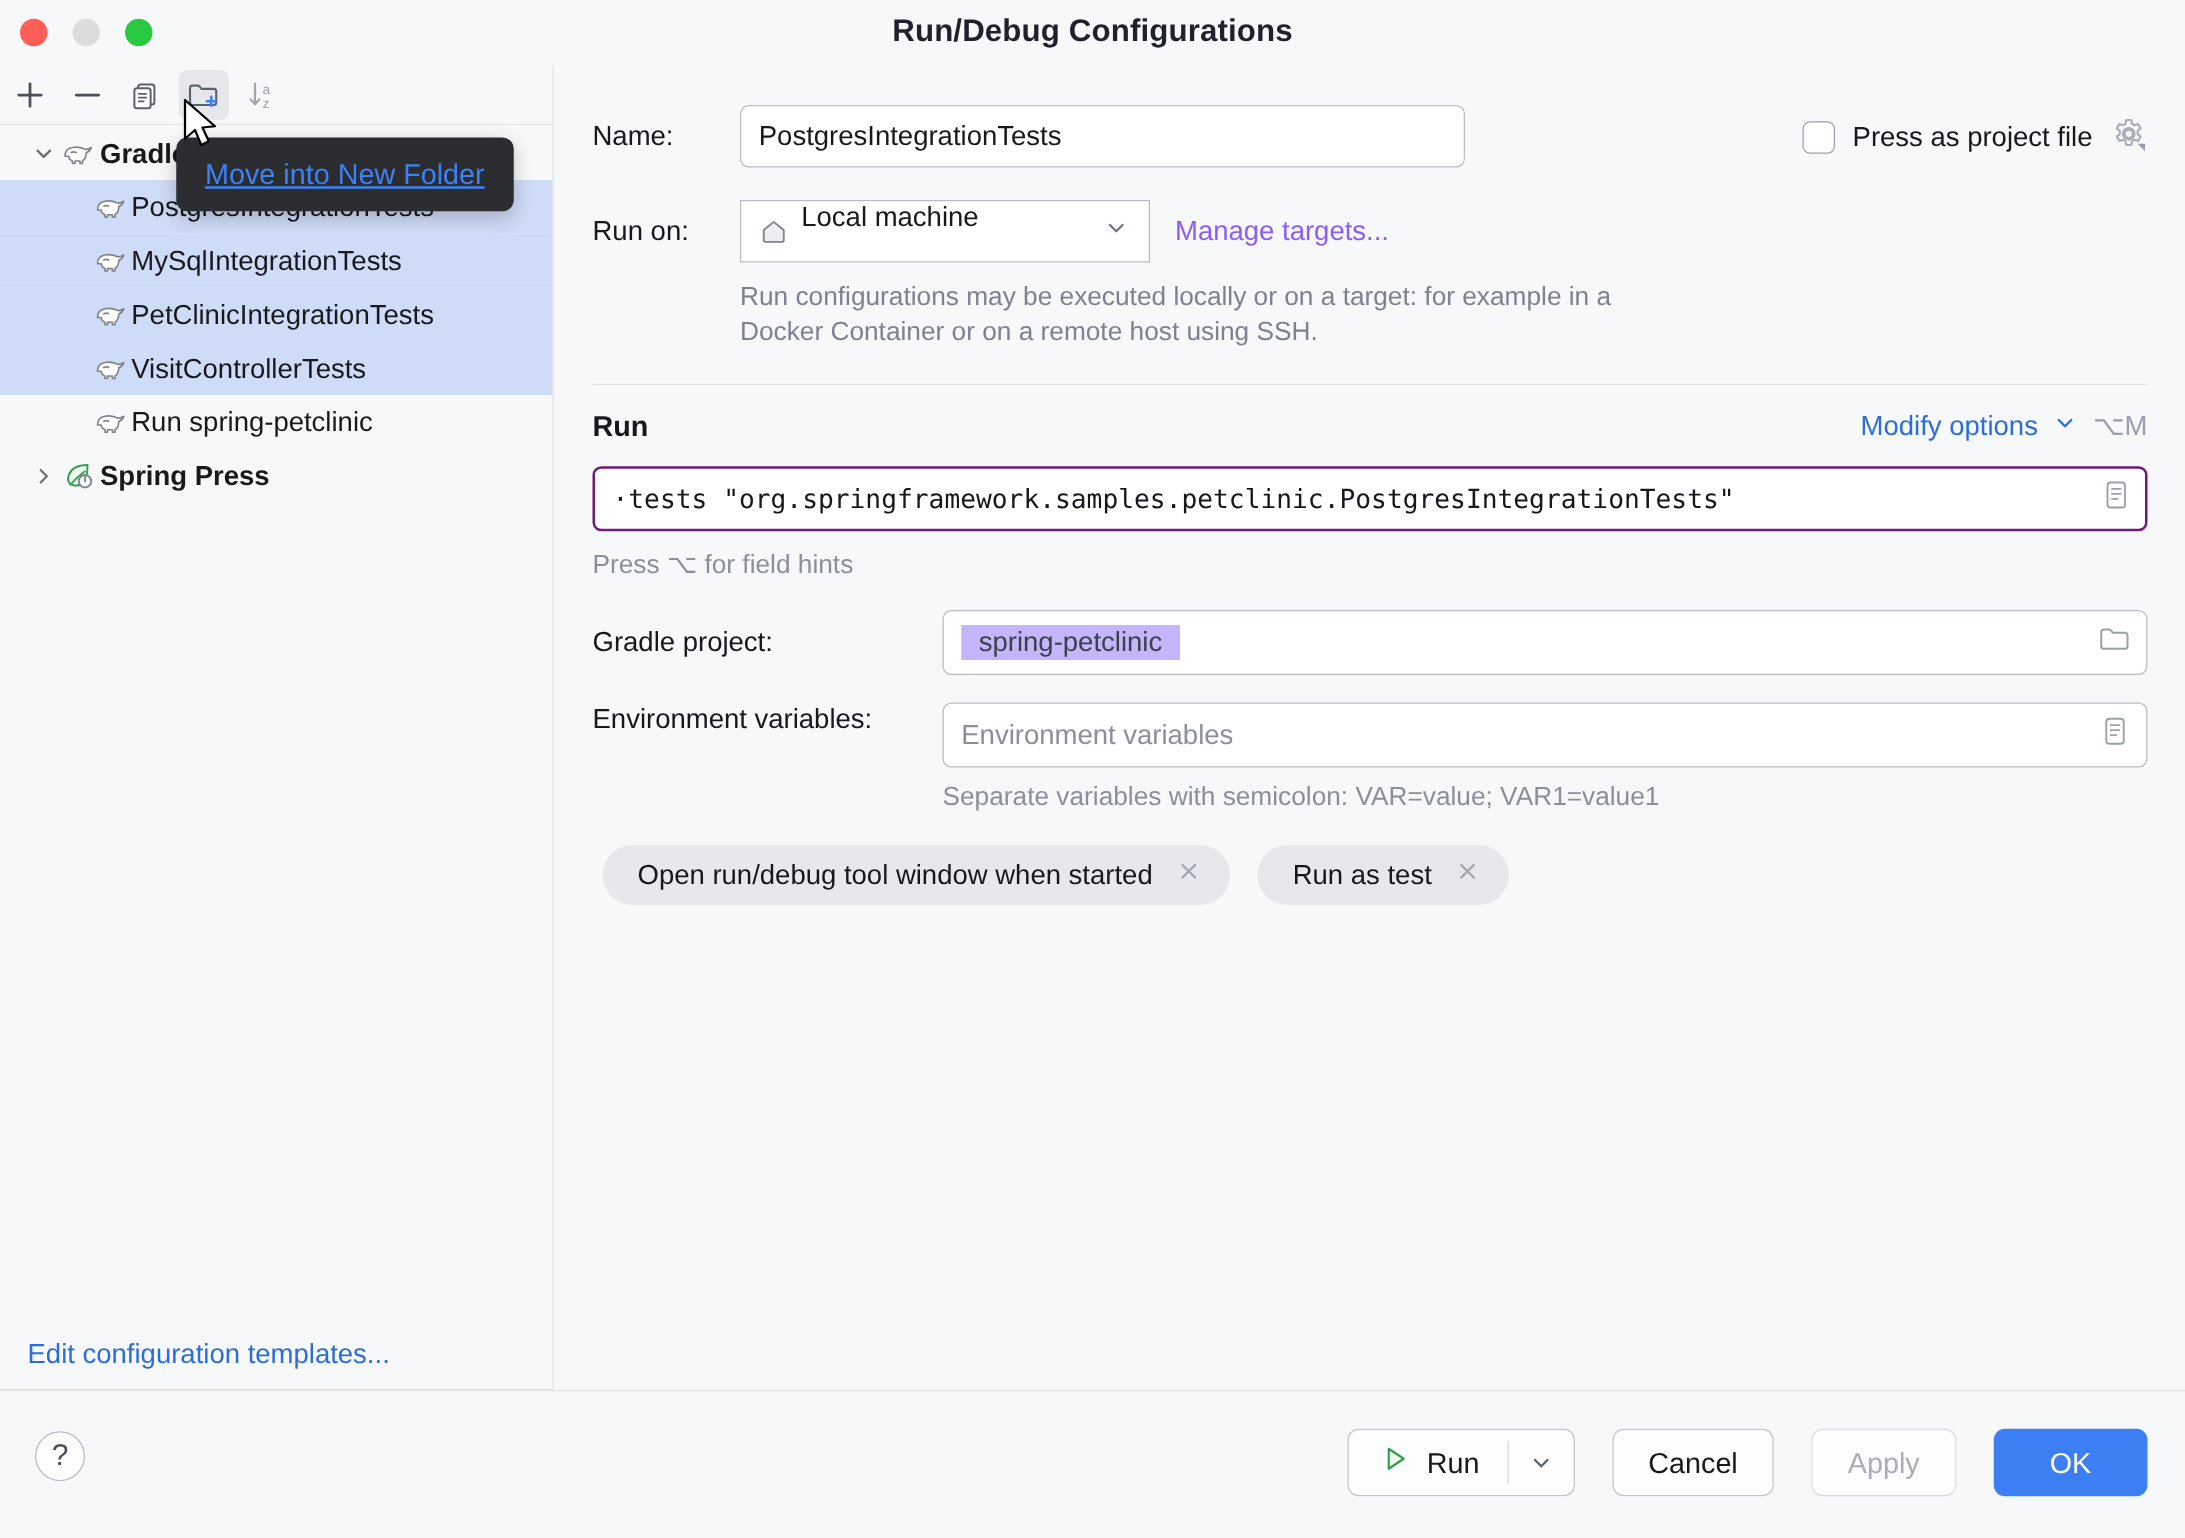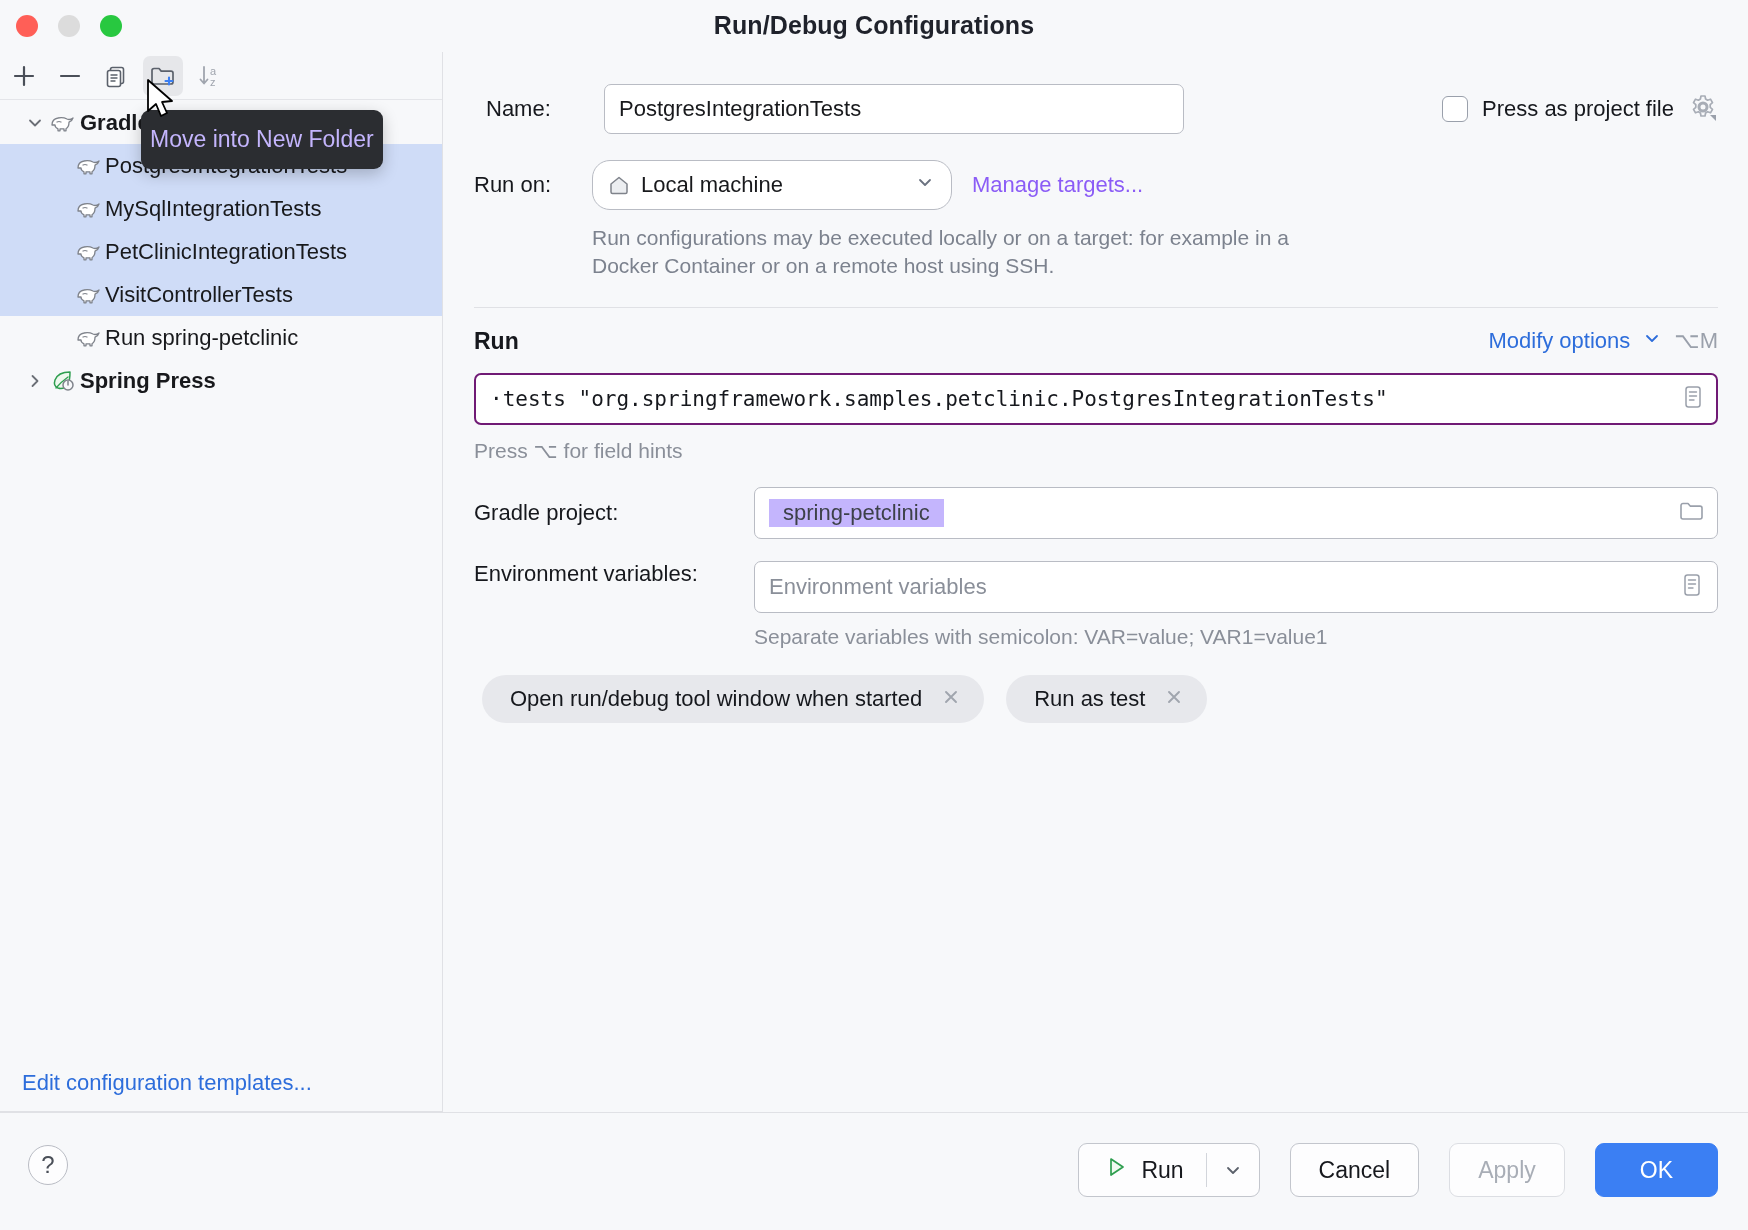--- a/index.html
+++ b/index.html
@@ -102,37 +102,37 @@
     height: 50px;
     border: 1px solid #b9bcc4;
     border-radius: 7px;
     background: #fff;
     display: flex; align-items: center;
     padding: 0 14px;
     font-size: 22px; color: #18191c;
   }
   .name-input { width: 580px; }
 
-  .row-name { margin-top: 10px; position: relative; margin-left: 12px; }
+  .row-name { margin-top: 10px; position: relative; }
   .store-wrap {
     position: absolute; right: 0; top: 8px;
     display: flex; align-items: center; gap: 14px;
   }
   .checkbox {
     width: 26px; height: 26px;
     border: 1.6px solid #9aa0ab;
     border-radius: 6px; background: #fff;
   }
   .store-label { font-size: 22px; color: #16181d; }
 
   .row-runon { margin-top: 26px; display: flex; align-items: center; }
   .combo {
-    width: 360px; height: 50px;
-    border: 1px solid #b9bcc4; border-radius: 18px; background: #fff;
-    display: flex; align-items: center; padding: 0 12px 0 14px;
+    width: 328px; height: 50px;
+    border: 1px solid #b9bcc4; border-radius: 0; background: #fff;
+    display: flex; padding: 0 12px 0 14px;
     font-size: 22px; color: #18191c;
     position: relative;
   }
   .combo .caret { position: absolute; right: 16px; top: 50%; transform: translateY(-50%); color: #6b7280; }
   .manage-link { margin-left: 20px; font-size: 22px; color: #8b5cf6; }
   .hint-block {
     margin-top: 14px; margin-left: 118px;
     font-size: 21px; color: #7c828e; line-height: 1.35;
     max-width: 700px;
   }
@@ -213,27 +213,28 @@
   .btn-run { padding: 0; border-radius: 9px; overflow: hidden; display: flex; align-items: center; }
   .btn-run .run-main { display: flex; align-items: center; gap: 12px; padding: 0 22px 0 24px; height: 54px; }
   .btn-run .run-sep { width: 1px; height: 34px; background: #d2d5db; }
   .btn-run .run-caret { width: 52px; height: 54px; display: flex; align-items: center; justify-content: center; color: #5b616b; }
   .btn-apply { color: #a8adb6; border-color: #dcdee3; }
   .btn-ok { background: #3b7ff3; border-color: #3b7ff3; color: #fff; padding: 0 44px; }
 
   
   .tooltip {
     position: absolute; left: 141px; top: 110px;
-    background: #2b2d31; color: #c4b5fd;
+    background: #2b2d31; color: #3b82f6;
     border-radius: 9px;
-    padding: 16px 9px;
+    padding: 16px 23px;
     font-size: 23px;
     white-space: nowrap;
     z-index: 40;
     box-shadow: 0 5px 16px rgba(0,0,0,.22);
+    text-decoration: underline;
   }
   .cursor { position: absolute; left: 145px; top: 78px; z-index: 50; }
 </style>
 </head>
 <body>
 
 <div class="window">
 
   <div class="titlebar">
     <div class="traffic">

